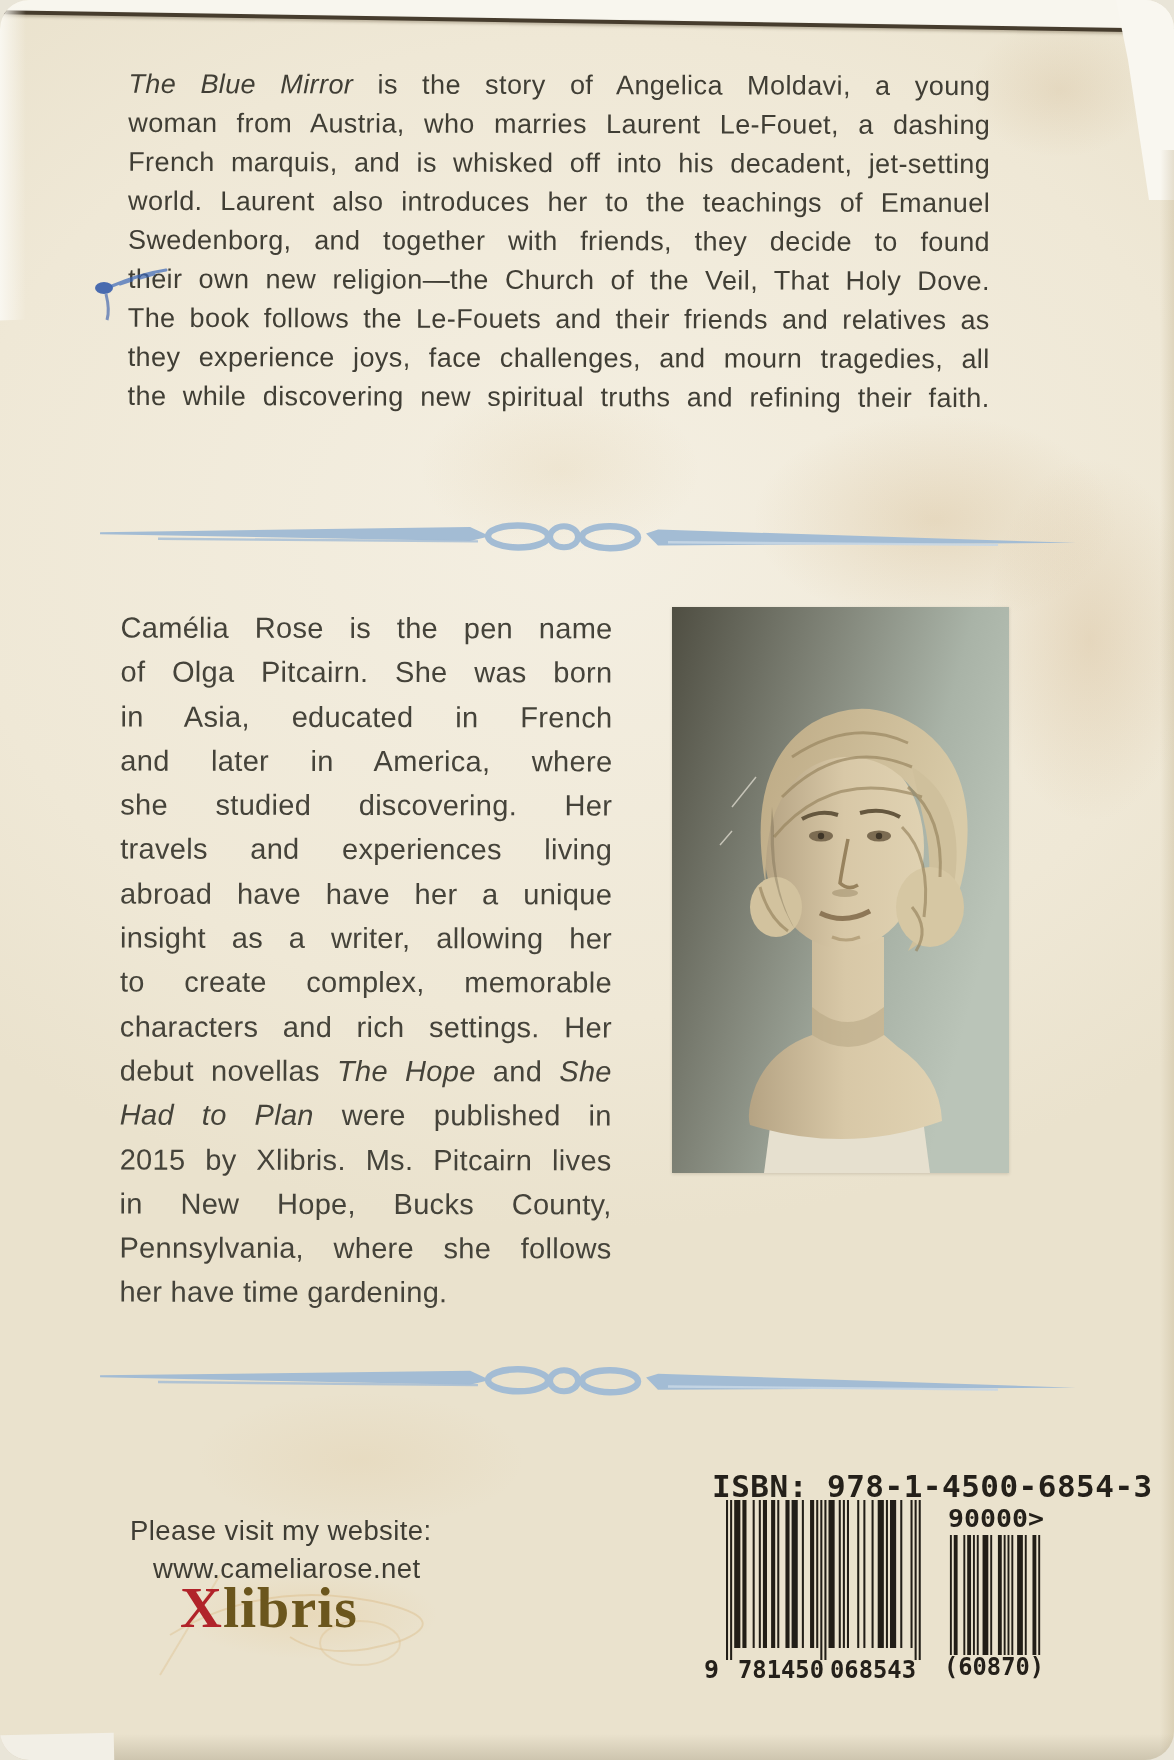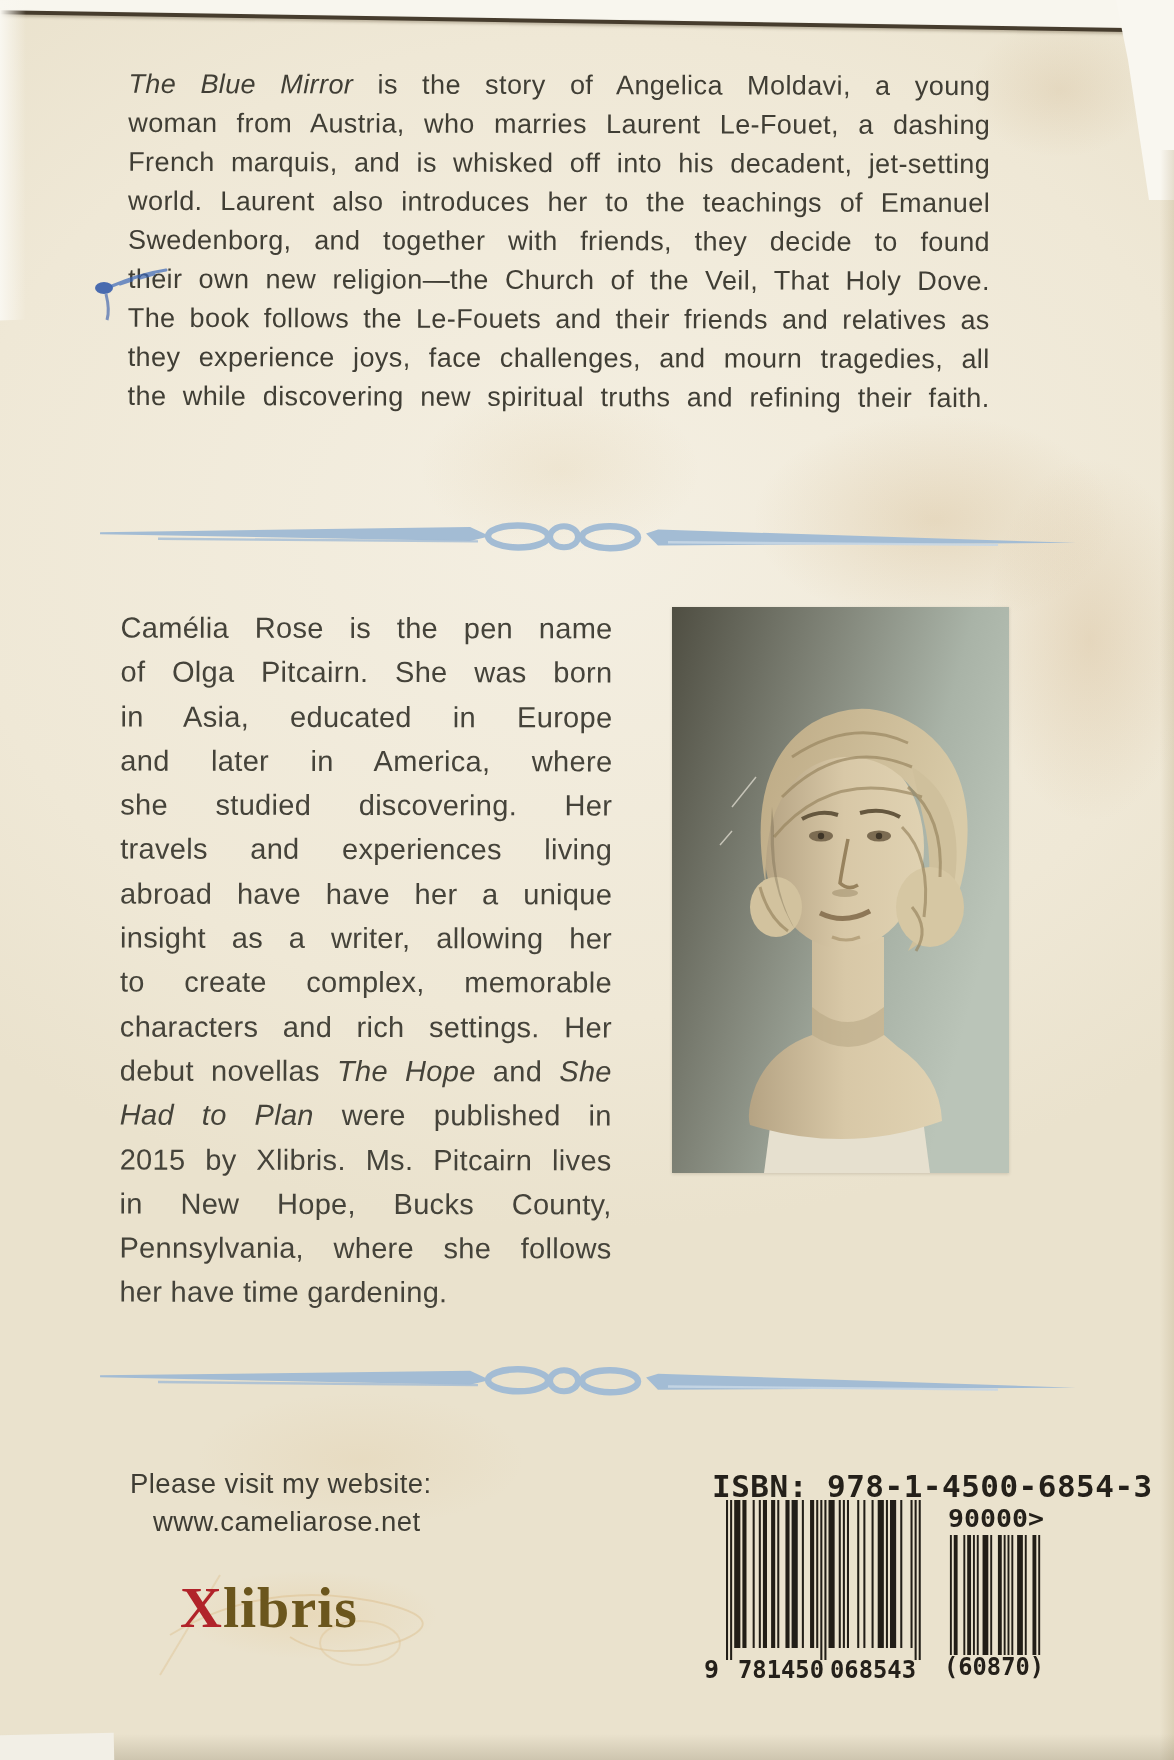--- a/index.html
+++ b/index.html
@@ -5,21 +5,21 @@
   html,body{margin:0;padding:0;background:#e9e5d8;}
   .page{
     position:relative;width:1174px;height:1760px;overflow:hidden;
     background:
       radial-gradient(260px 150px at 935px 520px, rgba(190,150,90,0.22), rgba(190,150,90,0) 70%),
       radial-gradient(150px 260px at 1090px 640px, rgba(185,140,80,0.20), rgba(185,140,80,0) 70%),
       radial-gradient(120px 90px at 1060px 90px, rgba(180,140,85,0.15), rgba(180,140,85,0) 75%),
       radial-gradient(220px 90px at 360px 1460px, rgba(205,160,90,0.10), rgba(205,160,90,0) 75%),
       radial-gradient(200px 120px at 560px 470px, rgba(200,165,100,0.12), rgba(200,165,100,0) 70%),
       radial-gradient(900px 700px at 50% 30%, #f4efe2, #efe8d6 70%, #eae2cd 100%);
-    font-family:"Liberation Sans", sans-serif;color:#3c3a31;
+    font-family:"Liberation Sans", sans-serif;color:#3c3a31;border-radius:29px;
   }
   .tline{ text-align:justify; text-align-last:justify; white-space:nowrap; }
   .tline.end{ text-align-last:left; }
   .it{ font-style:italic; }
   .synopsis{
     position:absolute;left:128px;top:66px;width:862px;
     font-size:27px;line-height:39px;letter-spacing:0.4px;color:#403e35;
     transform:rotate(0.15deg);
   }
   .bio{
@@ -27,21 +27,21 @@
     font-size:29px;line-height:44.3px;letter-spacing:0.3px;color:#45433a;
     transform:rotate(0.1deg);
   }
   .divider{ position:absolute;left:98px;width:982px;height:40px; }
   .divider.d1{ top:520px;transform:rotate(0.45deg); }
   .divider.d2{ top:1364px;transform:rotate(0.55deg); }
   .photo{
     position:absolute;left:672px;top:607px;width:337px;height:566px;
     box-shadow:0 0 6px rgba(60,55,40,0.25) inset, 0 1px 3px rgba(80,70,50,0.2);
   }
-  .website{ position:absolute;left:130px;top:1468px;font-size:27.5px;color:#3f3d34;letter-spacing:0.4px; }
+  .website{ position:absolute;left:130px;top:1515px;font-size:27.5px;color:#3f3d34;letter-spacing:0.4px; }
   .website .w2{ margin-top:6px;margin-left:12px;text-align:center; }
   .publisher{
     position:absolute;left:180px;top:1574px;
     font-family:"Liberation Serif", serif;font-weight:bold;font-size:58px;letter-spacing:1px;text-align:right;
   }
   .publisher .px{ color:#b1232a; }
   .publisher .prest{ color:#6b561d; }
   .logo-smudge{
     position:absolute;left:150px;top:1560px;width:320px;height:110px;border-radius:50%;
     background:radial-gradient(closest-side, rgba(225,185,120,0.22), rgba(225,185,120,0) 80%);
@@ -98,21 +98,21 @@
 
   <div class="divider d1">
     <svg width="982" height="40" viewBox="0 0 982 40">
         <use href="#chain-divider"></use>
       </svg>
   </div>
 
   <div class="bio">
       <div class="tline"><span>Camélia Rose is the pen name</span></div>
       <div class="tline"><span>of Olga Pitcairn. She was born</span></div>
-      <div class="tline"><span>in Asia, educated in Europe</span></div>
+      <div class="tline"><span>in Asia, educated in French</span></div>
       <div class="tline"><span>and later in America, where</span></div>
       <div class="tline"><span>she studied discovering. Her</span></div>
       <div class="tline"><span>travels and experiences living</span></div>
       <div class="tline"><span>abroad have have her a unique</span></div>
       <div class="tline"><span>insight as a writer, allowing her</span></div>
       <div class="tline"><span>to create complex, memorable</span></div>
       <div class="tline"><span>characters and rich settings. Her</span></div>
       <div class="tline"><span>debut novellas </span><span class="it">The Hope</span><span> and </span><span class="it">She</span></div>
       <div class="tline"><span class="it">Had to Plan</span><span> were published in</span></div>
       <div class="tline"><span>2015 by Xlibris. Ms. Pitcairn lives</span></div>

